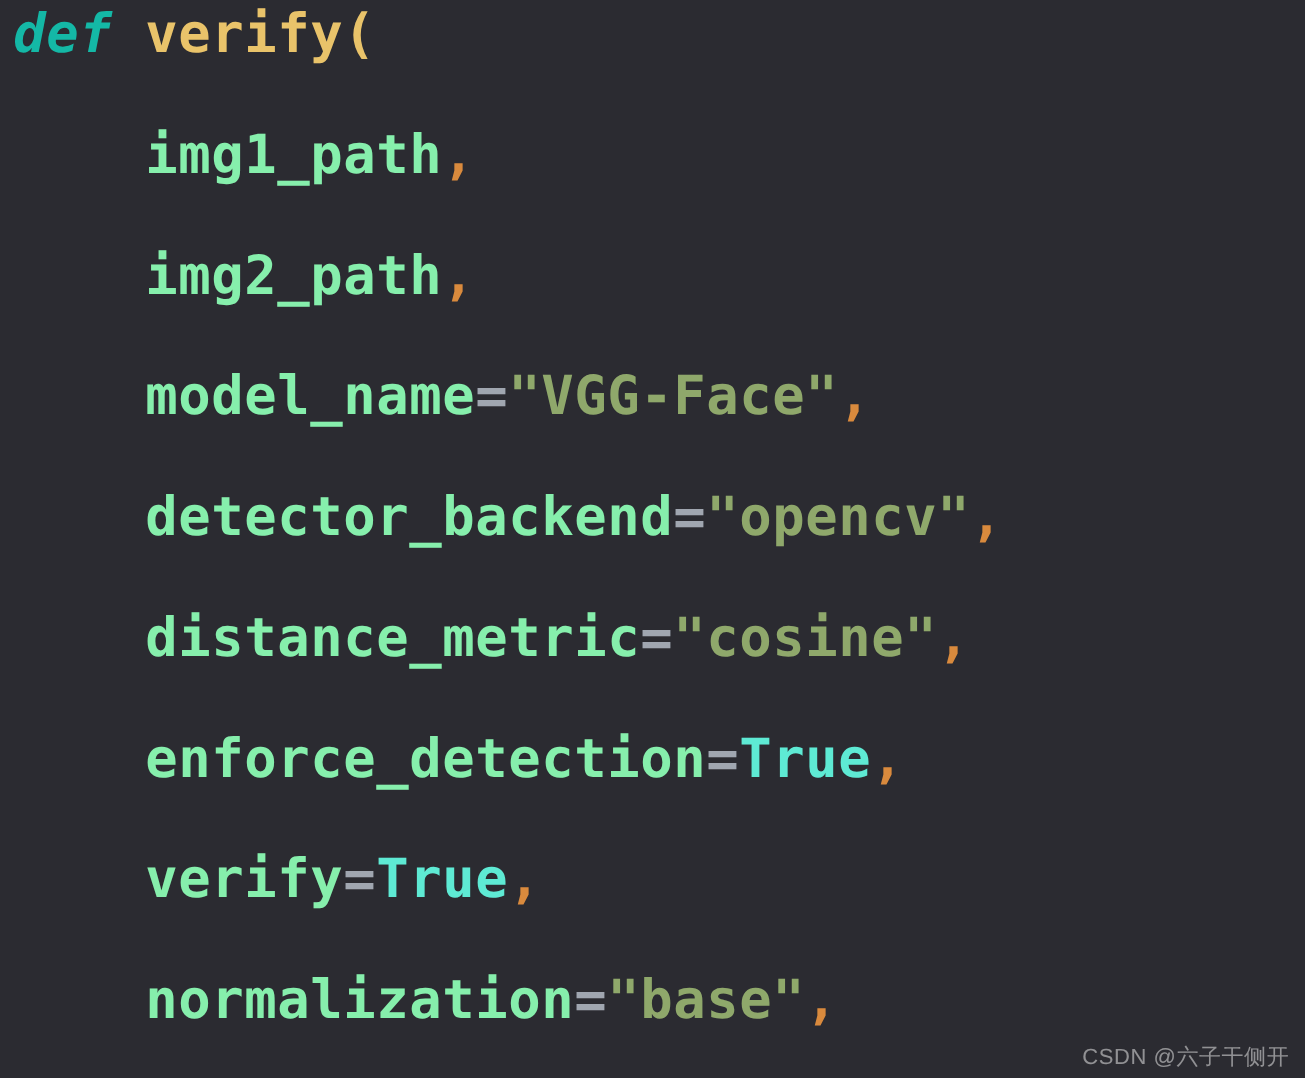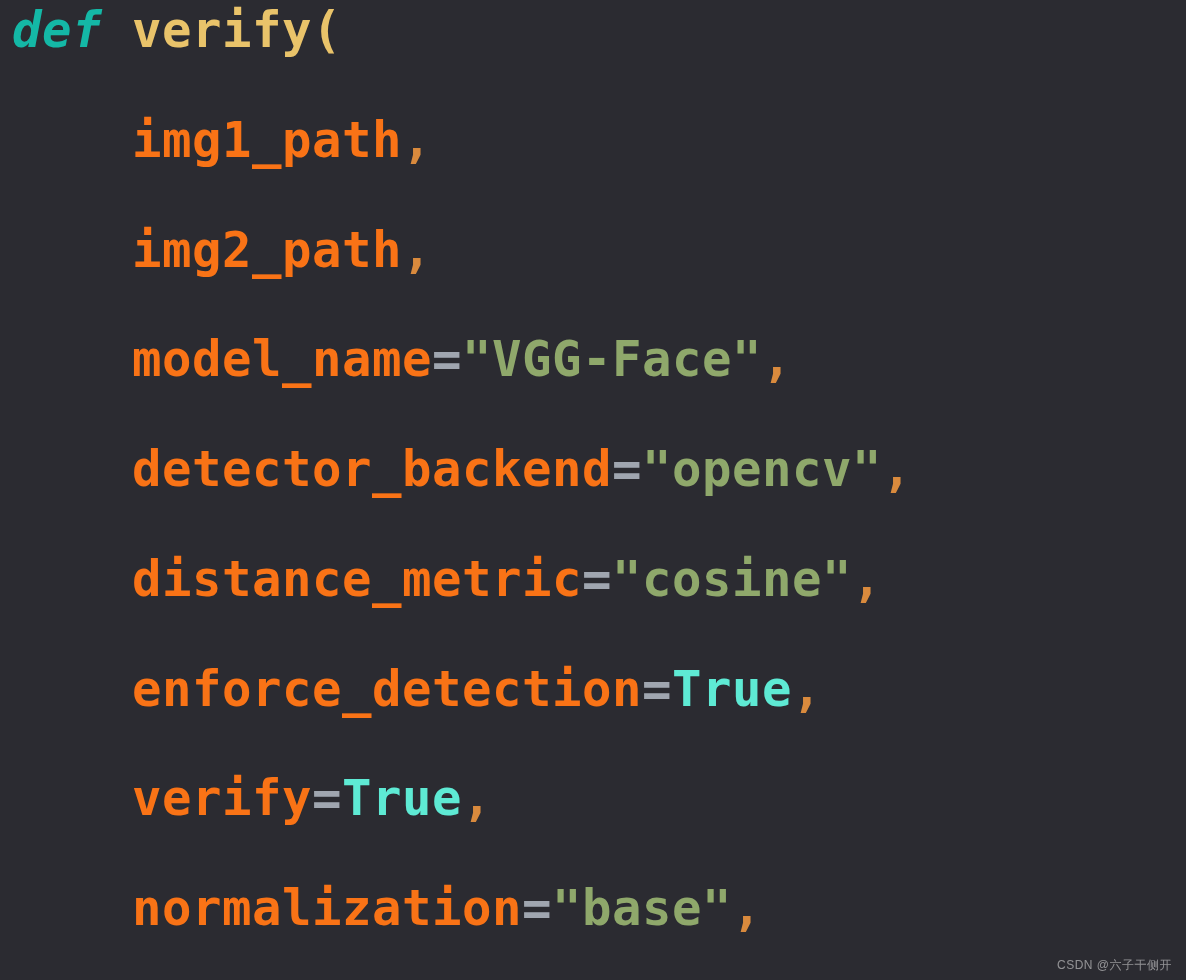--- a/index.html
+++ b/index.html
@@ -19,32 +19,32 @@
     letter-spacing: 0.5px;
     color: #c9cdd6;
     font-weight: 600;
     white-space: pre;
     position: relative;
     top: -24px;
   }
   .kw-def   { color: #14b8a6; font-weight: 700; font-style: italic; } 
   .fn-name  { color: #e9c36a; font-weight: 700; } 
   .paren    { color: #e9c36a; }
-  .ident    { color: #f97316; margin-top: 23px; }
+  .ident    { color: #86efac; margin-top: 23px; }
   .op       { color: #a0a6b0; }
   .comma    { color: #d98a3d; font-weight: 700; }
   .str      { color: #8fa86b; font-weight: 700; }
   .bool     { color: #5eead4; font-weight: 700; }
 
   .watermark {
     position: absolute;
     right: 14px;
     bottom: 6px;
     font-family: Arial, "Microsoft YaHei", sans-serif;
-    font-size: 12px;
+    font-size: 20px;
     color: rgba(230,230,230,0.55);
     letter-spacing: 0.5px;
   }
 </style>
 </head>
 <body>
 
 <pre class="code"><span class="kw-def">def</span> <span class="fn-name">verify</span><span class="paren">(</span>
     <span class="ident">img1_path</span><span class="comma">,</span>
     <span class="ident">img2_path</span><span class="comma">,</span>

